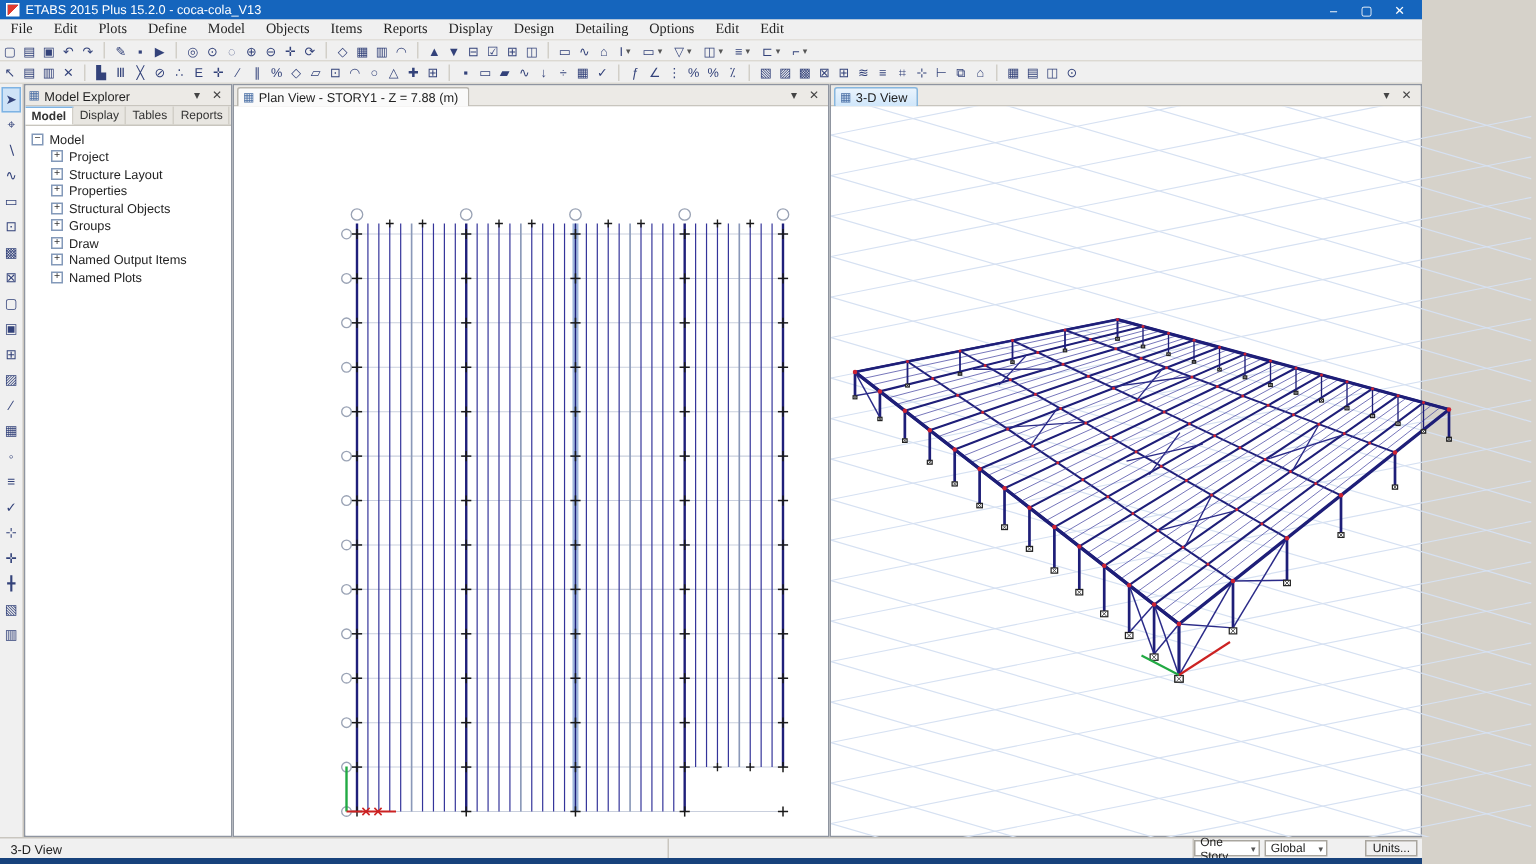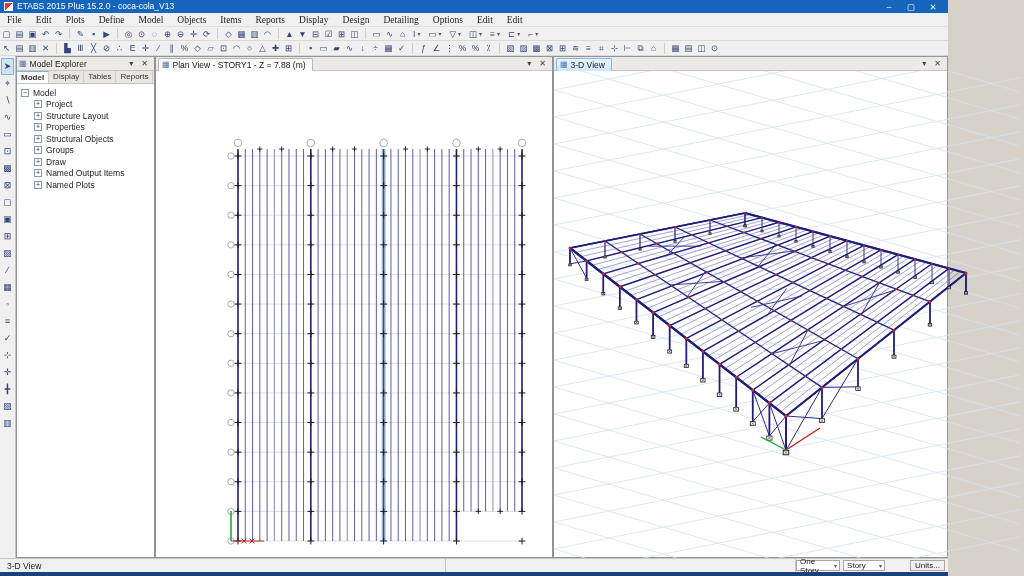--- a/index.html
+++ b/index.html
@@ -1006,19 +1006,19 @@
   </div>
 
   <div class="statusbar">
     <span class="sb-left">3-D View</span>
     <span class="sb-mid"></span>
     <span class="sb-dd sb-story">
       <span>One Story</span>
         <span class="car">▾</span>
     </span>
     <span class="sb-dd sb-global">
-      <span>Story</span>
+      <span>Global</span>
         <span class="car">▾</span>
     </span>
     <span class="sb-units">Units...</span>
   </div>
   <div class="bluestrip"></div>
 </div>
 
 </body></html>

